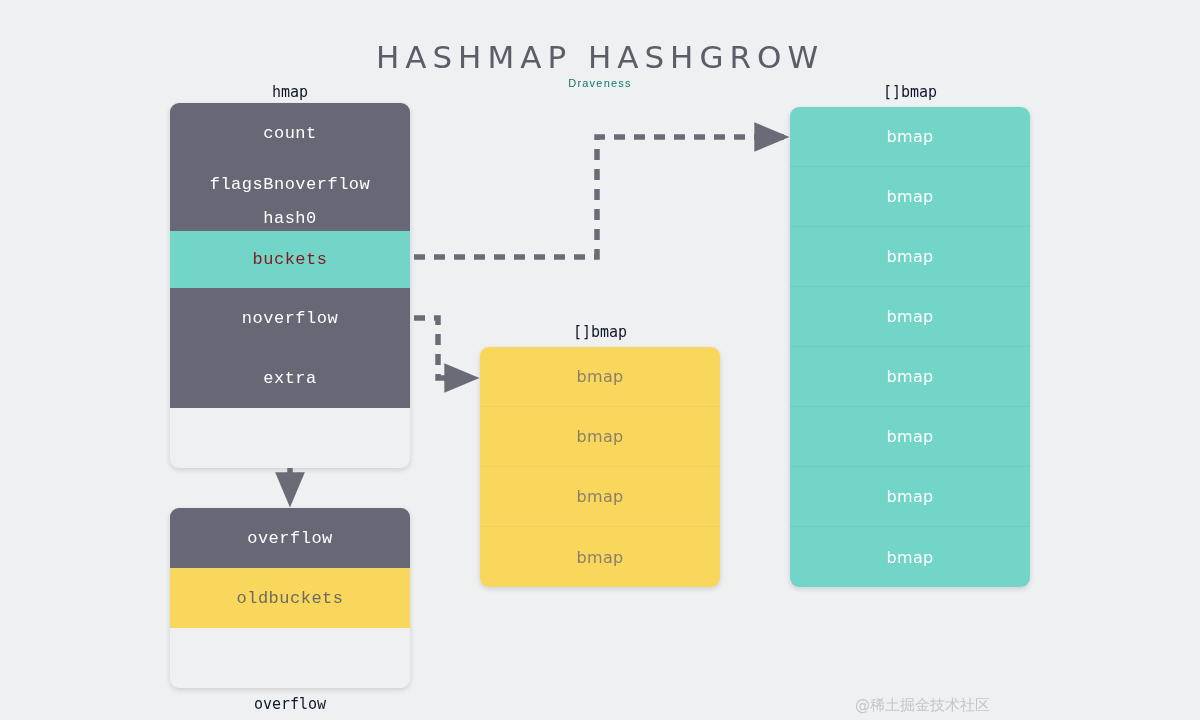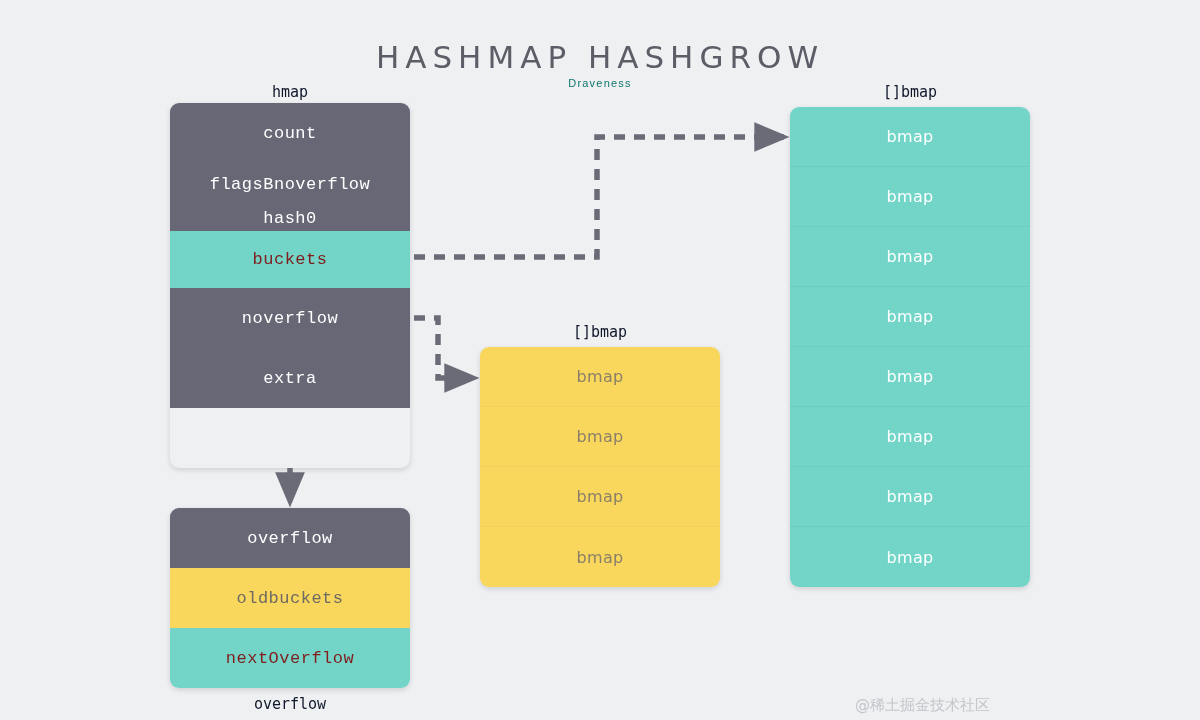--- a/index.html
+++ b/index.html
@@ -116,21 +116,20 @@
 
 
     <div class="row dark" style="height:60px;">noverflow</div>
 
     <div class="row dark" style="height:60px;">extra</div>
   </div>
 
   <div class="box" style="left:170px;top:495px;width:240px;height:180px;">
     <div class="row dark" style="height:60px;">overflow</div>
     <div class="row yellow" style="height:60px;">oldbuckets</div>
-    <div class="row teal" style="height:60px;">nextOverflow</div>
   </div>
 
   <div class="caption" style="left:170px;top:682px;width:240px;">overflow</div>
 
   <div class="caption" style="left:480px;top:310px;width:240px;">[]bmap</div>
 
   <div class="box" id="old-array" style="left:480px;top:334px;width:240px;height:240px;">
       <div class="arr-cell arr-yellow" style="height: 60px;">bmap</div>
       <div class="arr-cell arr-yellow" style="height: 60px;">bmap</div>
       <div class="arr-cell arr-yellow" style="height: 60px;">bmap</div>

